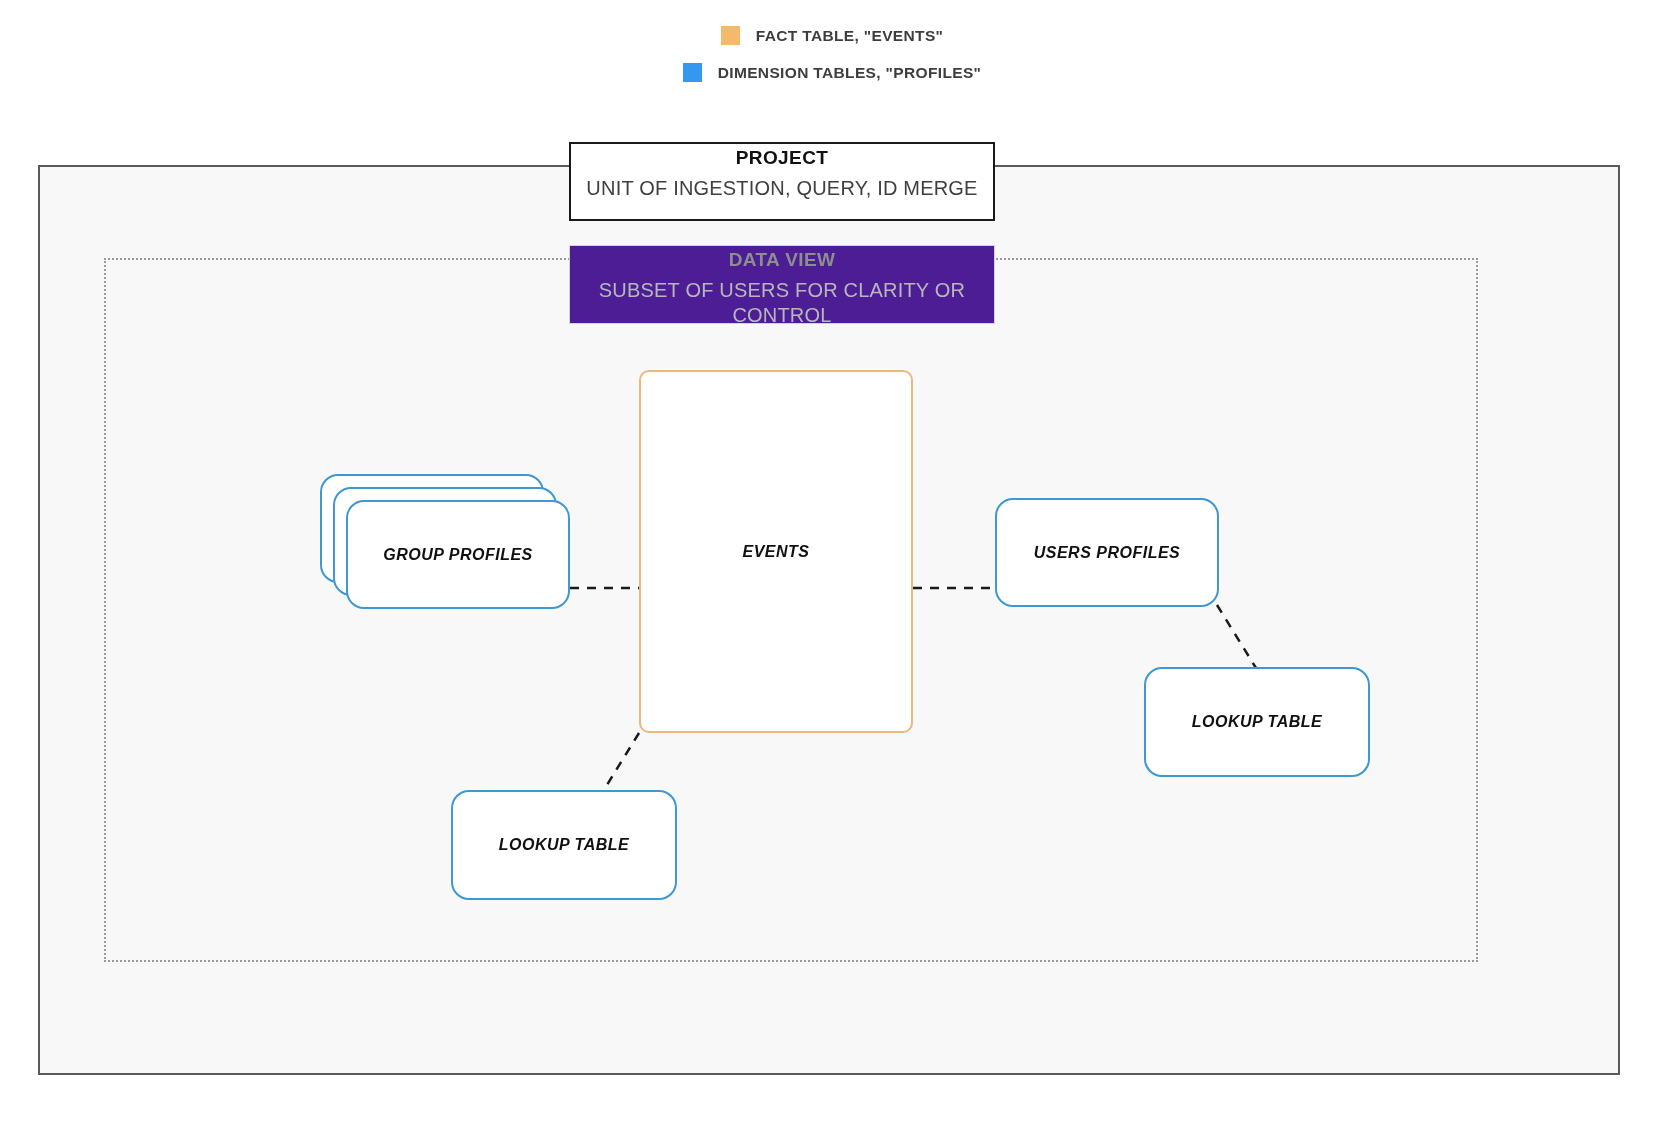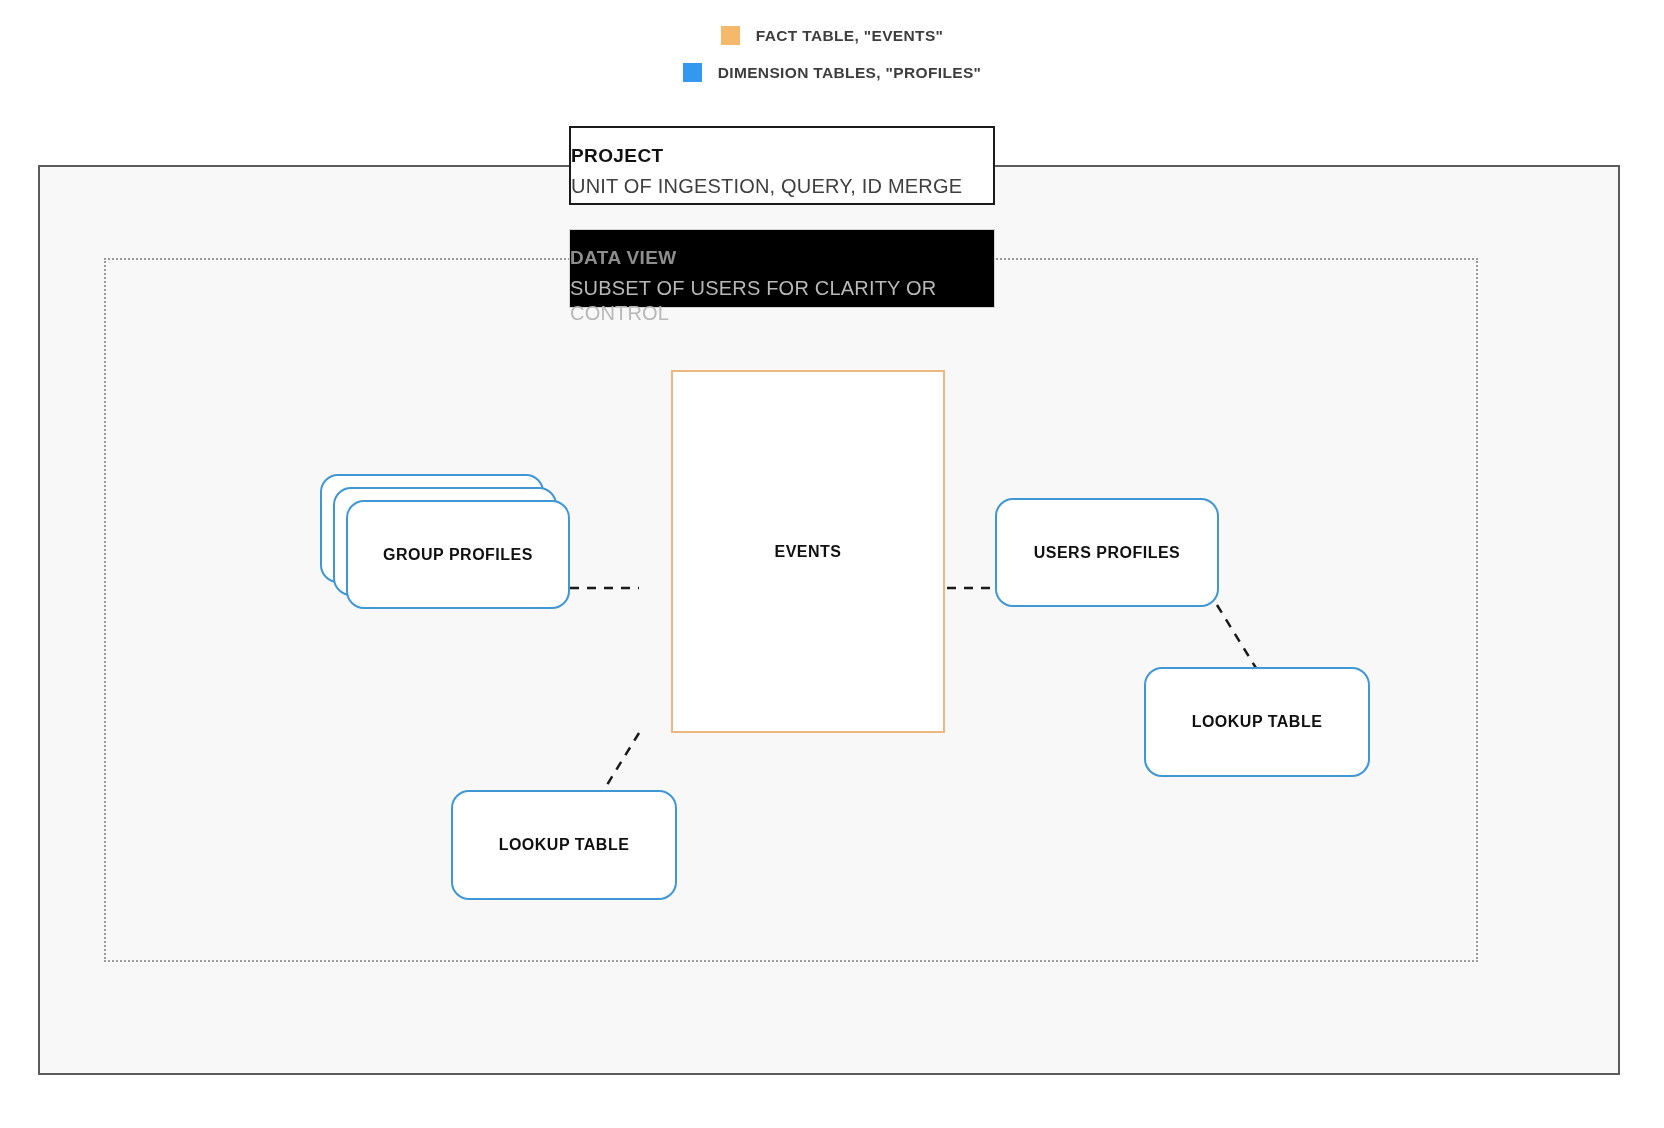--- a/index.html
+++ b/index.html
@@ -68,37 +68,38 @@
     height: 704px;
     border: 2px dotted #9a9a9a;
     box-sizing: border-box;
   }
 
   
   .header-box {
     position: absolute;
     box-sizing: border-box;
     background: #ffffff;
-    text-align: left;
-    padding-top: 16px;
+    text-align: center;
+    padding-top: 2px;
+    margin-top: 16px;
   }
   #project-box {
     left: 569px;
     top: 126px;
     width: 426px;
     height: 79px;
     border: 2px solid #1a1a1a;
   }
   #dataview-box {
     left: 569px;
     top: 229px;
     width: 426px;
     height: 79px;
     border: 1.5px solid #d4d4d4;
-    background: #000000;
+    background: #4c1d95;
   }
   .header-title {
     font-size: 19px;
     font-weight: bold;
     letter-spacing: 0.4px;
     color: #111111;
     line-height: 1.25;
   }
   .header-sub {
     font-size: 20px;
@@ -129,31 +130,31 @@
     display: flex;
     align-items: center;
     justify-content: center;
   }
   .node-label {
     font-size: 16px;
     font-weight: bold;
     letter-spacing: 0.5px;
     color: #101010;
     text-align: center;
+    font-style: italic;
   }
 
   
   #events-node {
     left: 639px;
     top: 370px;
     width: 274px;
     height: 363px;
     border: 2px solid #edb87e;
-    border-radius: 0;
-    margin-left: 32px;
+    border-radius: 10px;
   }
 
   
   .dim-node {
     border: 2.5px solid #3f97d3;
     border-radius: 18px;
   }
 
   
   #group-profiles-stack {

